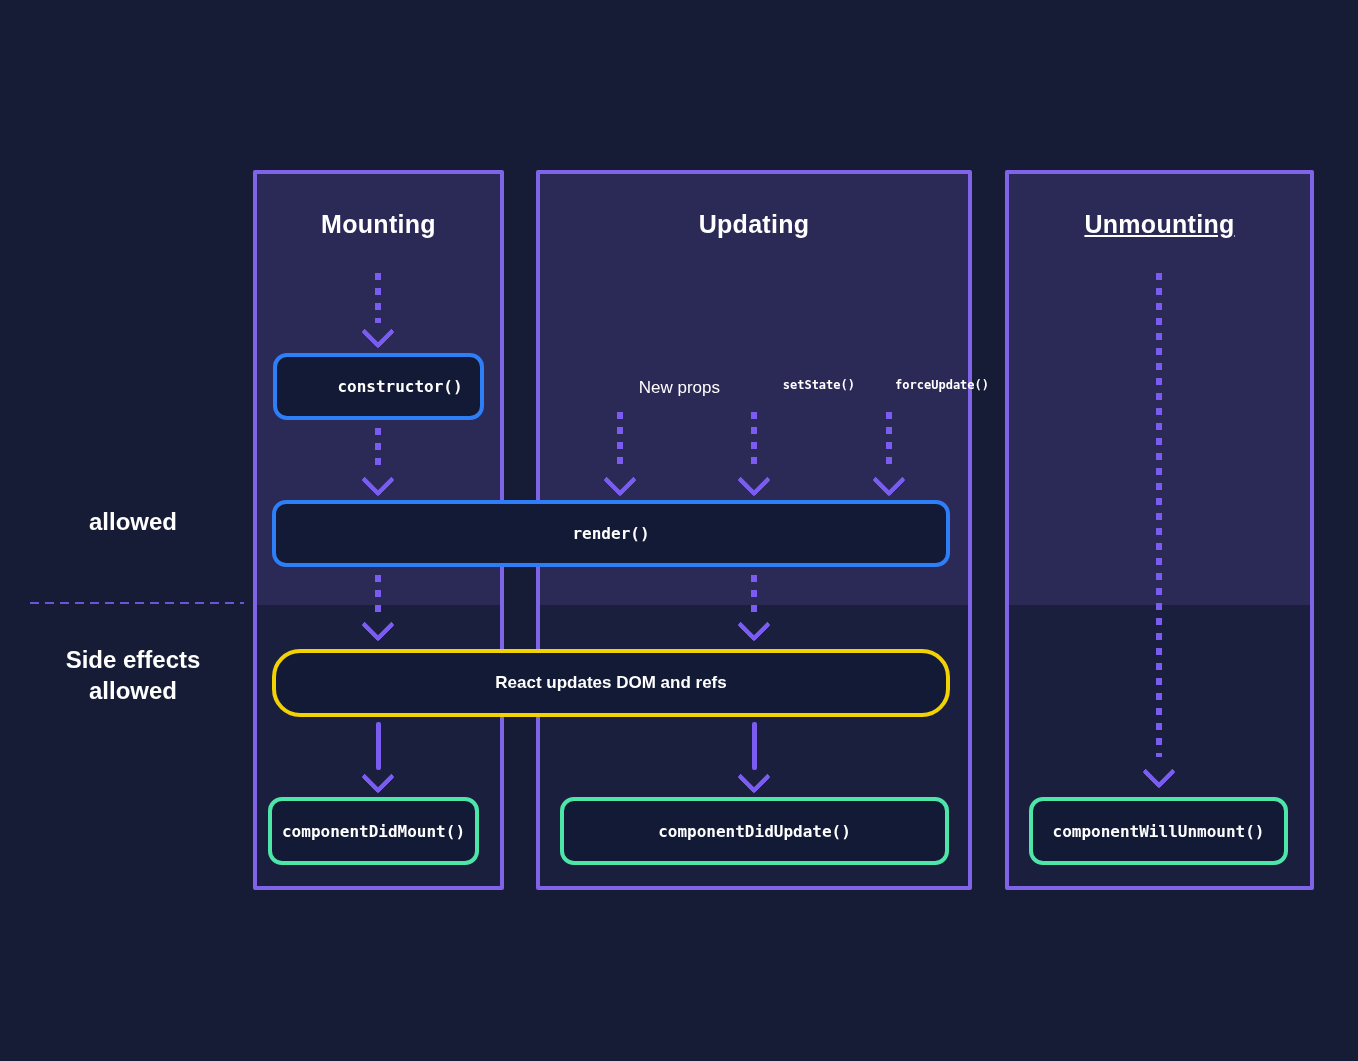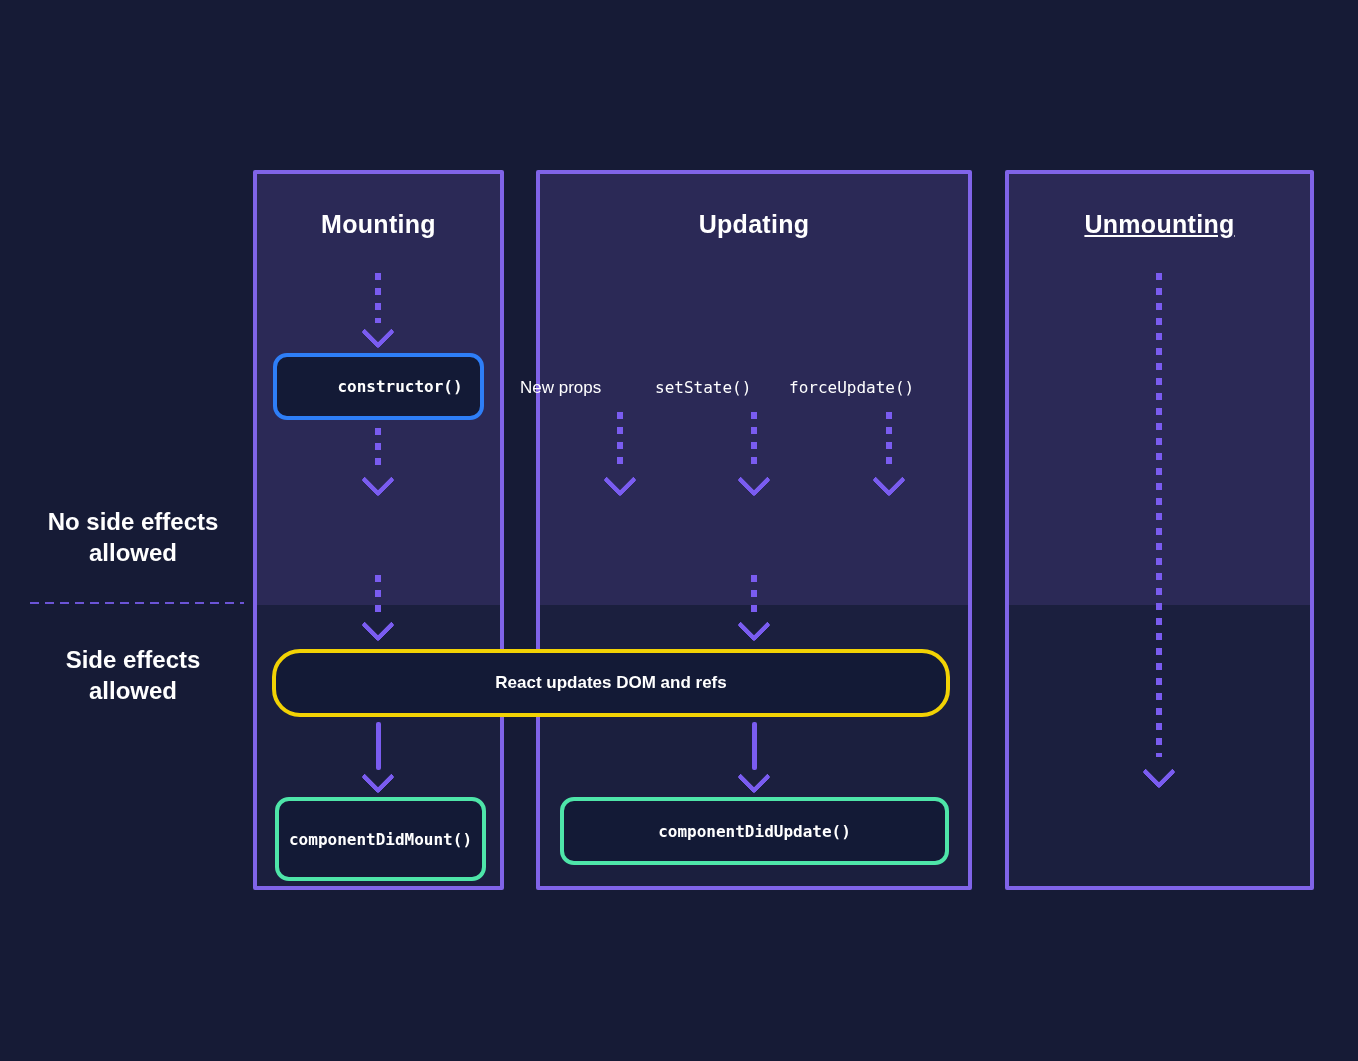--- a/index.html
+++ b/index.html
@@ -121,55 +121,54 @@
     font-family: "DejaVu Sans Mono", monospace;
     font-size: 16px;
     font-weight: 700;
     color: var(--text);
   }
   .sans-strong { font-size: 17px; font-weight: 700; color: var(--text); }
 
   #box-constructor   { left: 273px;  top: 353px; width: 211px; height: 67px; padding-left: 43px; }
   #box-render        { left: 272px;  top: 500px; width: 678px; height: 67px; }
   #box-react-updates { left: 272px;  top: 649px; width: 678px; height: 68px; }
-  #box-did-mount     { left: 275px;  top: 797px; width: 211px; height: 84px; }
+  #box-did-mount     { left: 268px;  top: 797px; width: 211px; height: 68px; }
   #box-did-update    { left: 560px;  top: 797px; width: 389px; height: 68px; }
   #box-will-unmount  { left: 1029px; top: 797px; width: 259px; height: 68px; }
 
   
   .trigger {
     position: absolute;
     top: 378px;
     width: 200px;
     height: 22px;
-    text-align: left;
+    text-align: right;
     font-size: 17px;
     color: var(--text);
     z-index: 3;
   }
-  .trigger.mono-label { font-family: "DejaVu Sans Mono", monospace; font-size: 16px; font-weight: 400; }
+  .trigger.mono-label { font-family: "DejaVu Sans Mono", monospace; font-size: 12px; font-weight: 700; }
   #trigger-new-props   { left: 520px; }
   #trigger-set-state   { left: 655px; }
   #trigger-force-update{ left: 789px; }
 </style>
 </head>
 <body>
 
 <div class="canvas">
 
   <div class="column" id="col-mounting"></div>
   <div class="column" id="col-updating"></div>
   <div class="column" id="col-unmounting"></div>
 
   <div class="col-title" id="title-mounting">Mounting</div>
   <div class="col-title" id="title-updating">Updating</div>
   <div class="col-title" id="title-unmounting">Unmounting</div>
 
   <div class="side-label" id="side-top">
-    <div>No side effects</div>
     <div>allowed</div>
   </div>
   <div class="zone-divider"></div>
   <div class="side-label" id="side-bottom">
     <div>Side effects</div>
     <div>allowed</div>
   </div>
 
   <div class="dash-line" style="left:375px; top:273px; height:50px;"></div>
   <div class="chev" style="left:366px; top:320px;"></div>
@@ -202,27 +201,33 @@
   <div class="solid-line" style="left:752px; top:722px; height:48px;"></div>
   <div class="chev" style="left:742px; top:765px;"></div>
 
   <div class="dash-line" style="left:1156px; top:273px; height:484px;"></div>
   <div class="chev" style="left:1147px; top:760px;"></div>
 
   <div class="box blue" id="box-constructor">
     <span class="mono">constructor()</span>
   </div>
 
+  <div class="box blue" id="box-render">
+    <span class="mono">render()</span>
+  </div>
 
   <div class="box yellow" id="box-react-updates">
     <span class="sans-strong">React updates DOM and refs</span>
   </div>
 
   <div class="box green" id="box-did-mount">
     <span class="mono">componentDidMount()</span>
   </div>
 
   <div class="box green" id="box-did-update">
     <span class="mono">componentDidUpdate()</span>
   </div>
 
+  <div class="box green" id="box-will-unmount">
+    <span class="mono">componentWillUnmount()</span>
+  </div>
 
 </div>
 
 </body></html>

